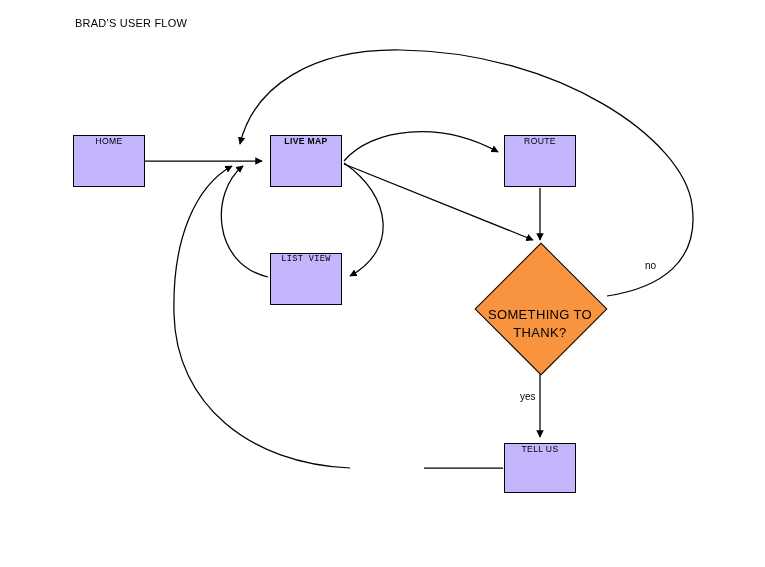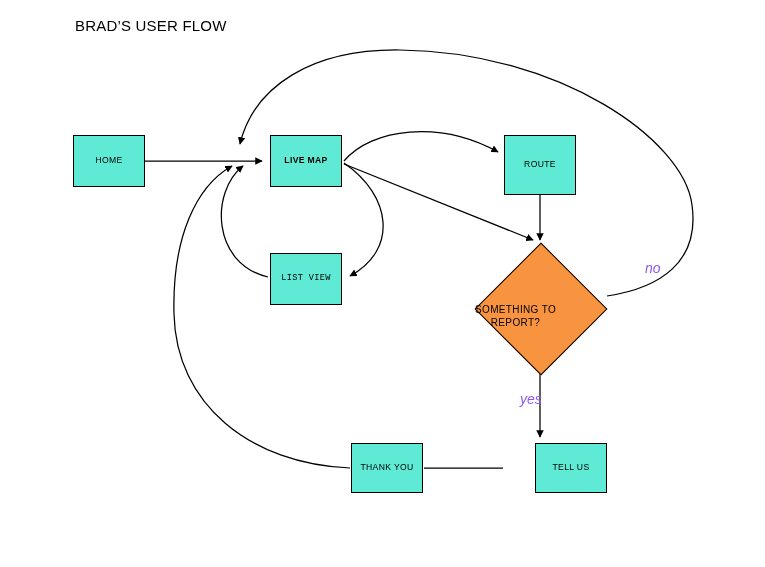--- a/index.html
+++ b/index.html
@@ -21,45 +21,45 @@
     position: absolute;
     left: 0;
     top: 0;
     width: 765px;
     height: 567px;
   }
   .diagram-title {
     position: absolute;
     left: 75px;
     top: 17px;
-    font-size: 15px;
+    font-size: 11px;
     letter-spacing: 0.2px;
     color: #000000;
     white-space: nowrap;
   }
   .node {
     position: absolute;
     box-sizing: border-box;
-    background: #5eead4;
+    background: #c4b5fd;
     border: 1.3px solid #000000;
     display: flex;
-    align-items: center;
+    align-items: flex-start;
     justify-content: center;
     text-align: center;
     color: #000000;
     font-size: 8.6px;
     letter-spacing: 0.35px;
     line-height: 1.3;
   }
   .node-home   { left: 73px;  top: 135px; width: 72px; height: 52px; }
   .node-live   { left: 270px; top: 135px; width: 72px; height: 52px; font-weight: bold; }
-  .node-route  { left: 504px; top: 135px; width: 72px; height: 60px; }
+  .node-route  { left: 504px; top: 135px; width: 72px; height: 52px; }
   .node-list   { left: 270px; top: 253px; width: 72px; height: 52px; font-family: Liberation Mono, monospace; }
   .node-thanks { left: 351px; top: 443px; width: 72px; height: 50px; }
-  .node-tell   { left: 504px; top: 443px; width: 72px; height: 50px; margin-left: 31px; }
+  .node-tell   { left: 504px; top: 443px; width: 72px; height: 50px; }
 
   .decision-wrap {
     position: absolute;
     left: 475px;
     top: 243px;
     width: 130px;
     height: 130px;
   }
   .decision-shape {
     position: absolute;
@@ -69,39 +69,38 @@
     height: 92px;
     margin-left: -46px;
     margin-top: -46px;
     background: #F89440;
     border: 1.3px solid #000000;
     transform: rotate(45deg);
   }
   .decision-label {
     position: absolute;
     left: 0;
-    top: 8px;
+    top: 16px;
     width: 130px;
     height: 130px;
     display: flex;
     align-items: center;
-    justify-content: flex-start;
+    justify-content: center;
     text-align: center;
-    font-size: 10px;
+    font-size: 13px;
     letter-spacing: 0.35px;
     line-height: 1.35;
     color: #000000;
     pointer-events: none;
   }
   .edge-label {
     position: absolute;
-    font-size: 14px;
-    color: #8b5cf6;
+    font-size: 10px;
+    color: #000000;
     white-space: nowrap;
-    font-style: italic;
   }
   .label-no  { left: 645px; top: 260px; }
   .label-yes { left: 520px; top: 391px; }
 </style>
 </head>
 <body>
 
 <div id="canvas">
 
   <div class="diagram-title">BRAD’S USER FLOW</div>
@@ -154,28 +153,25 @@
 
   <div class="node node-list">
     <span>LIST VIEW</span>
   </div>
 
   <div class="decision-wrap">
     <div class="decision-shape"></div>
     <div class="decision-label">
       <span>
         <span>SOMETHING TO</span><br>
-        <span>REPORT?</span>
+        <span>THANK?</span>
       </span>
     </div>
   </div>
 
-  <div class="node node-thanks">
-    <span>THANK YOU</span>
-  </div>
 
   <div class="node node-tell">
     <span>TELL US</span>
   </div>
 
   <div class="edge-label label-no">no</div>
   <div class="edge-label label-yes">yes</div>
 
 </div>
 

